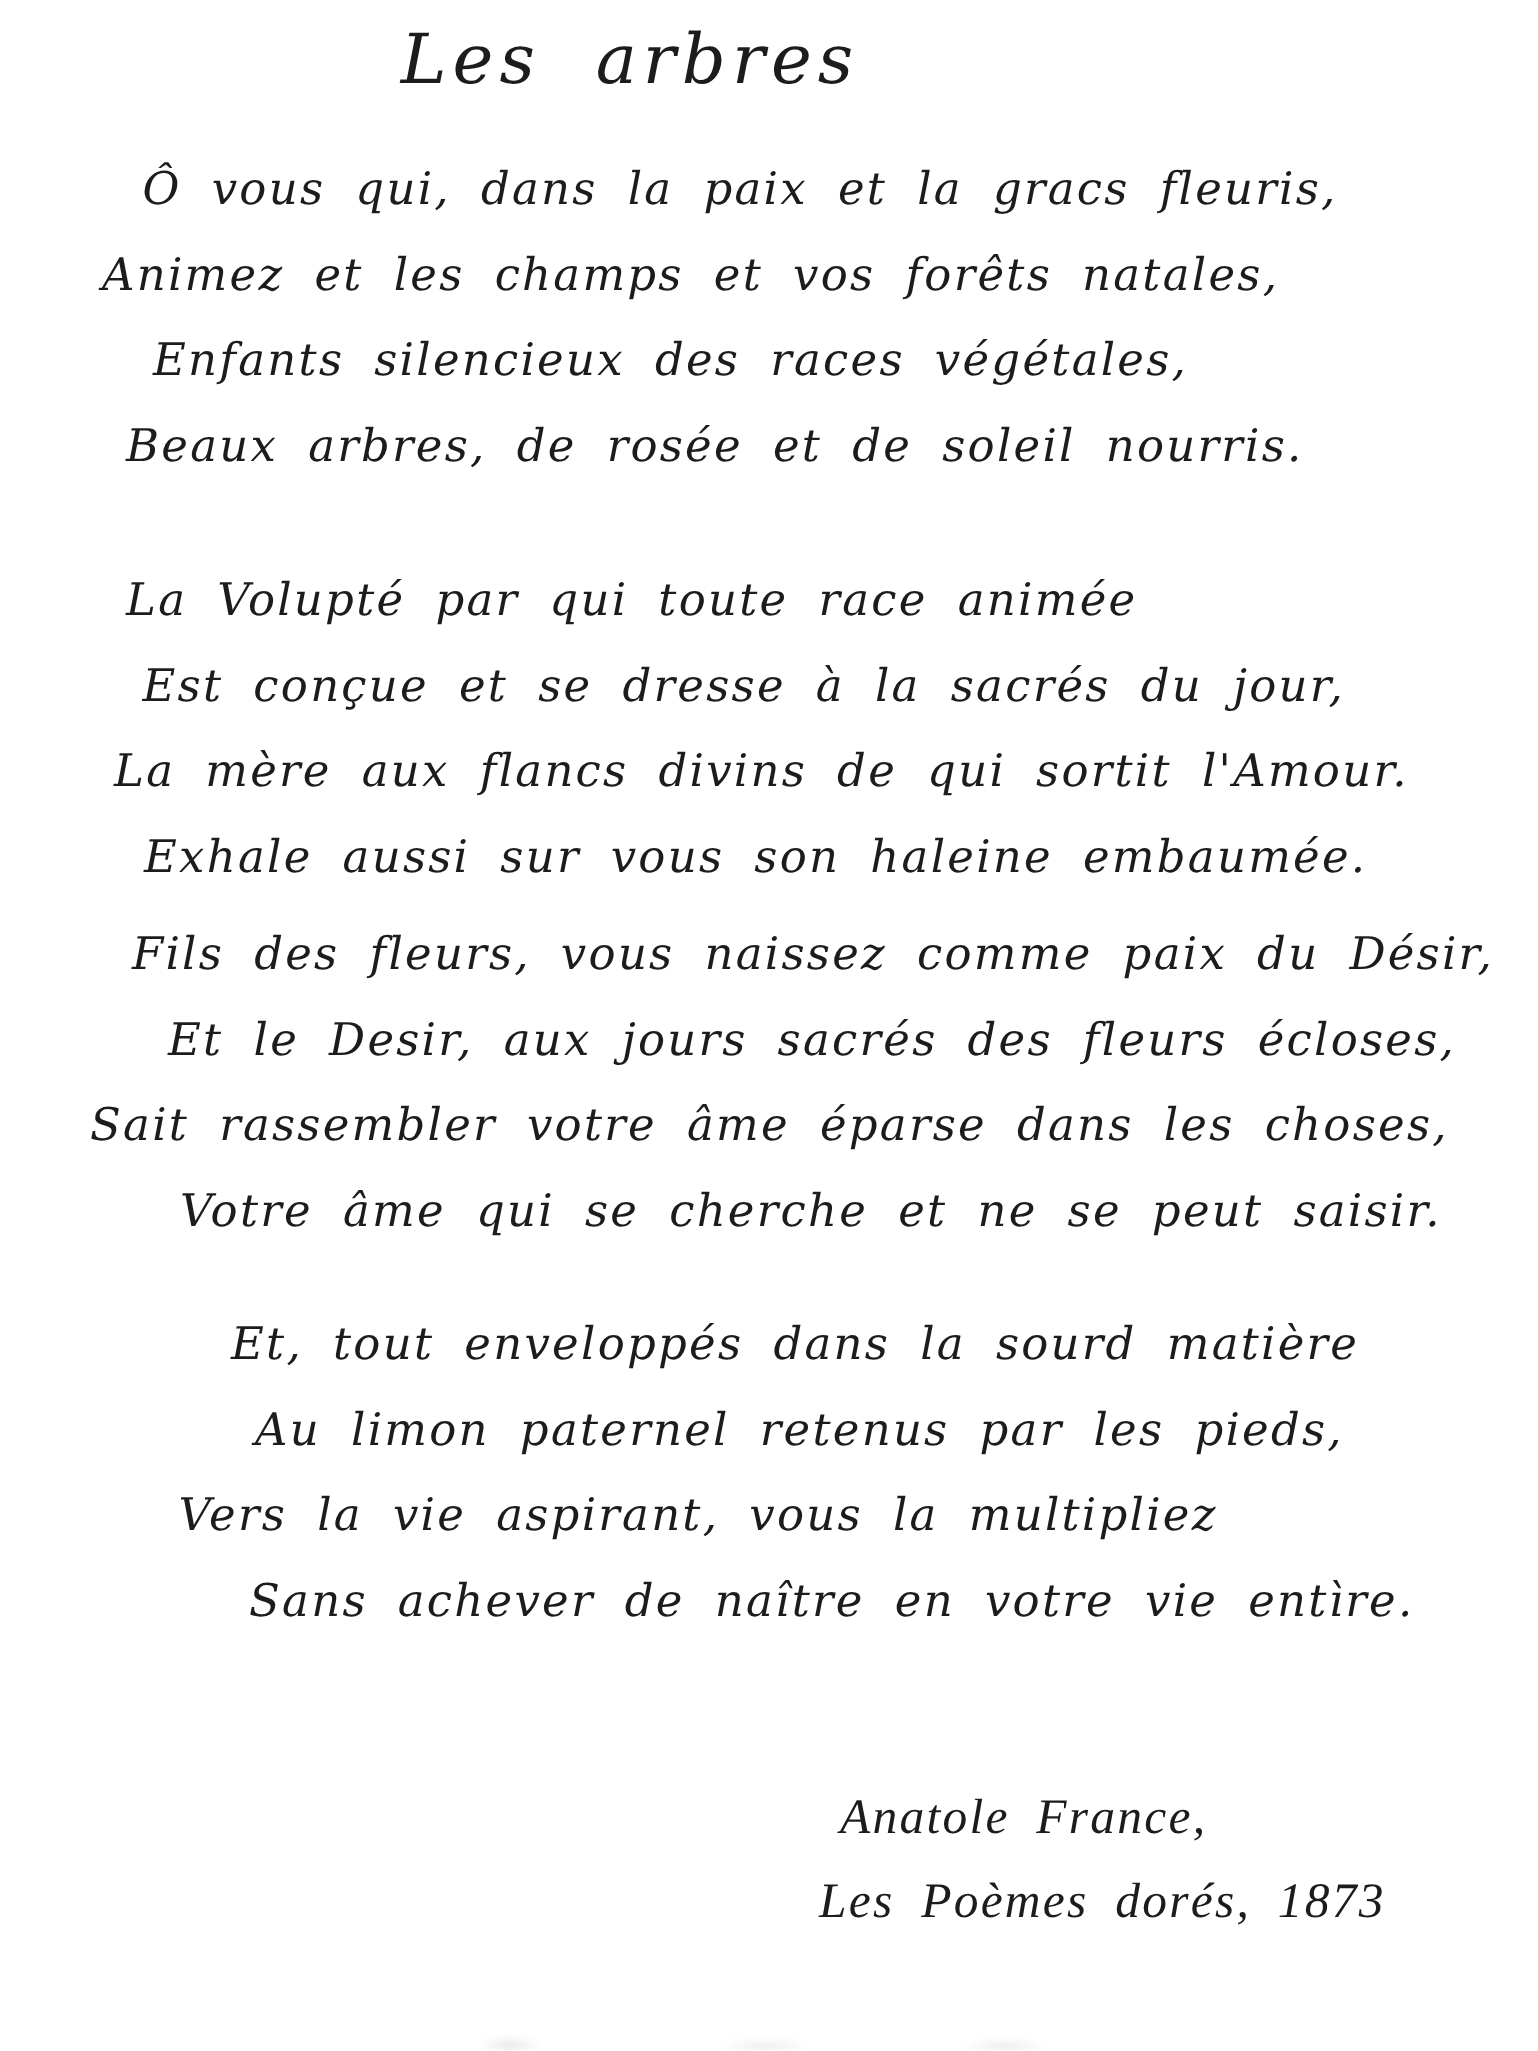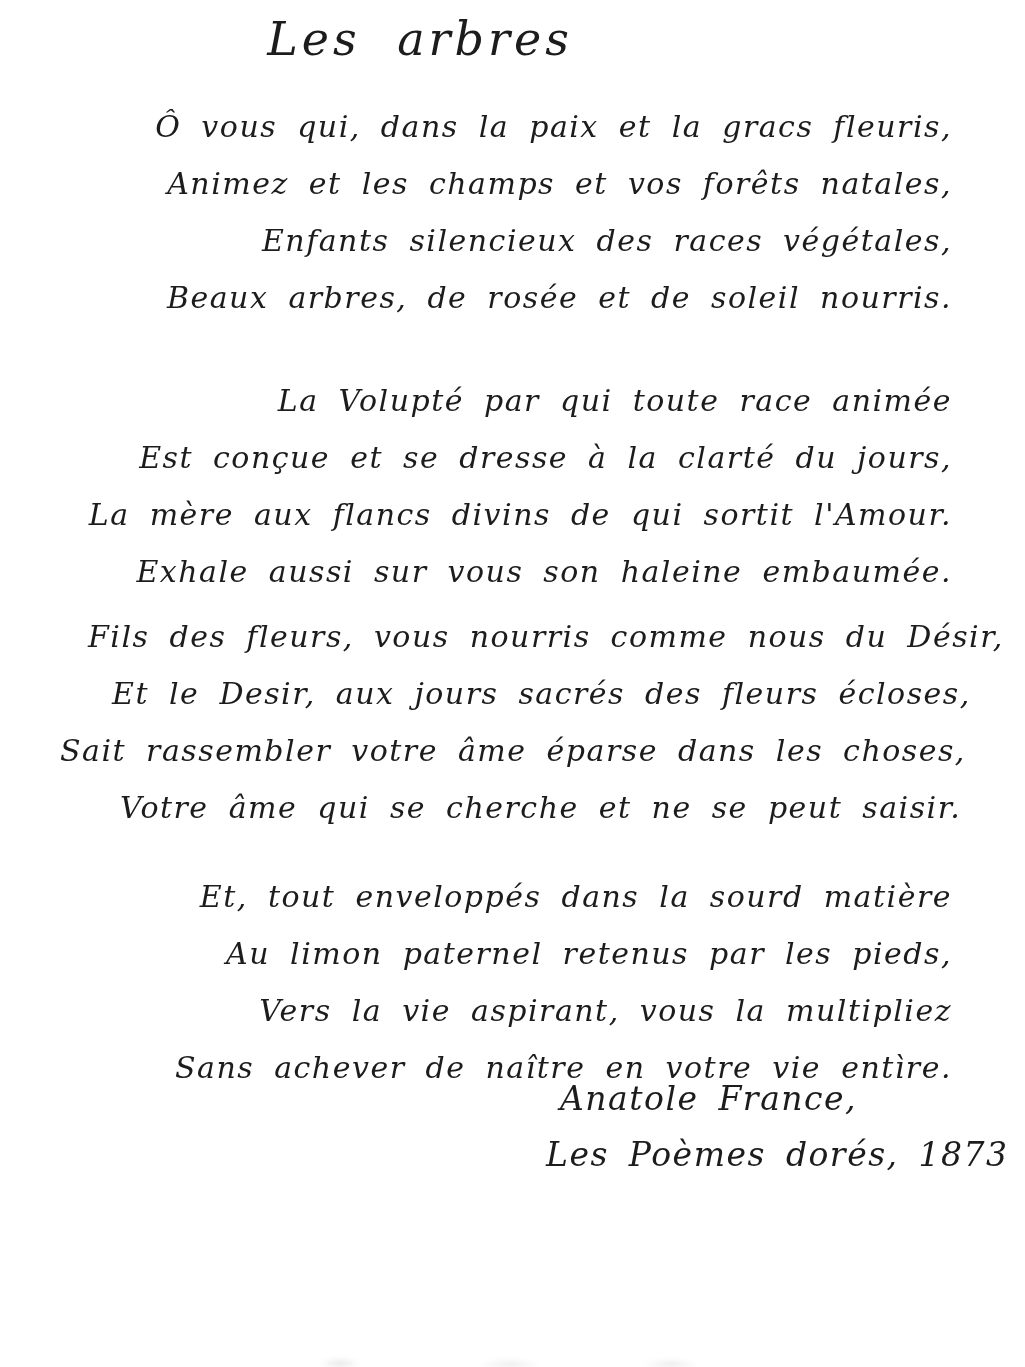--- a/index.html
+++ b/index.html
@@ -29,38 +29,38 @@
     text-align: center;
     font-weight: 400;
     font-size: 46px;
     letter-spacing: 4px;
     word-spacing: 18px;
   }
   .stanza {
     position: absolute;
     left: 0;
     width: 952px;
-    text-align: right;
   }
   .line {
     font-size: 30px;
     line-height: 57px;
     letter-spacing: 1.5px;
     word-spacing: 9px;
     white-space: nowrap;
   }
   .stanza-1 { top: 98px; }
   .stanza-2 { top: 372px; }
   .stanza-3 { top: 608px; }
   .stanza-4 { top: 868px; padding-left: 48px; }
 
   .attribution {
     position: absolute;
-    top: 1071px;
+    top: 1184px;
     left: 560px;
+    font-family: Liberation Serif, serif;
   }
   .attribution .line {
     font-size: 33px;
     line-height: 56px;
     letter-spacing: 1.5px;
     word-spacing: 8px;
   }
   .attribution .source { margin-left: -14px; }
 
   
@@ -86,36 +86,36 @@
 
   <div class="stanza stanza-1">
     <div class="line" style="margin-left:95px">Ô vous qui, dans la paix et la gracs fleuris,</div>
     <div class="line" style="margin-left:68px">Animez et les champs et vos forêts natales,</div>
     <div class="line" style="margin-left:102px">Enfants silencieux des races végétales,</div>
     <div class="line" style="margin-left:84px">Beaux arbres, de rosée et de soleil nourris.</div>
   </div>
 
   <div class="stanza stanza-2">
     <div class="line" style="margin-left:84px">La Volupté par qui toute race animée</div>
-    <div class="line" style="margin-left:95px">Est conçue et se dresse à la clarté du jours,</div>
+    <div class="line" style="margin-left:95px">Est conçue et se dresse à la sacrés du jour,</div>
     <div class="line" style="margin-left:76px">La mère aux flancs divins de qui sortit l'Amour.</div>
     <div class="line" style="margin-left:96px">Exhale aussi sur vous son haleine embaumée.</div>
   </div>
 
   <div class="stanza stanza-3">
-    <div class="line" style="margin-left:88px">Fils des fleurs, vous nourris comme nous du Désir,</div>
+    <div class="line" style="margin-left:88px">Fils des fleurs, vous naissez comme paix du Désir,</div>
     <div class="line" style="margin-left:112px">Et le Desir, aux jours sacrés des fleurs écloses,</div>
     <div class="line" style="margin-left:60px">Sait rassembler votre âme éparse dans les choses,</div>
     <div class="line" style="margin-left:120px">Votre âme qui se cherche et ne se peut saisir.</div>
   </div>
 
   <div class="stanza stanza-4">
     <div class="line" style="margin-left:106px">Et, tout enveloppés dans la sourd matière</div>
     <div class="line" style="margin-left:122px">Au limon paternel retenus par les pieds,</div>
-    <div class="line" style="margin-left:56px">Vers la vie aspirant, vous la multipliez</div>
+    <div class="line" style="margin-left:71px">Vers la vie aspirant, vous la multipliez</div>
     <div class="line" style="margin-left:118px">Sans achever de naître en votre vie entìre.</div>
   </div>
 
   <div class="attribution">
     <div class="line author">Anatole France,</div>
     <div class="line source">Les Poèmes dorés, 1873</div>
   </div>
 
   <div class="smudge"></div>
 

